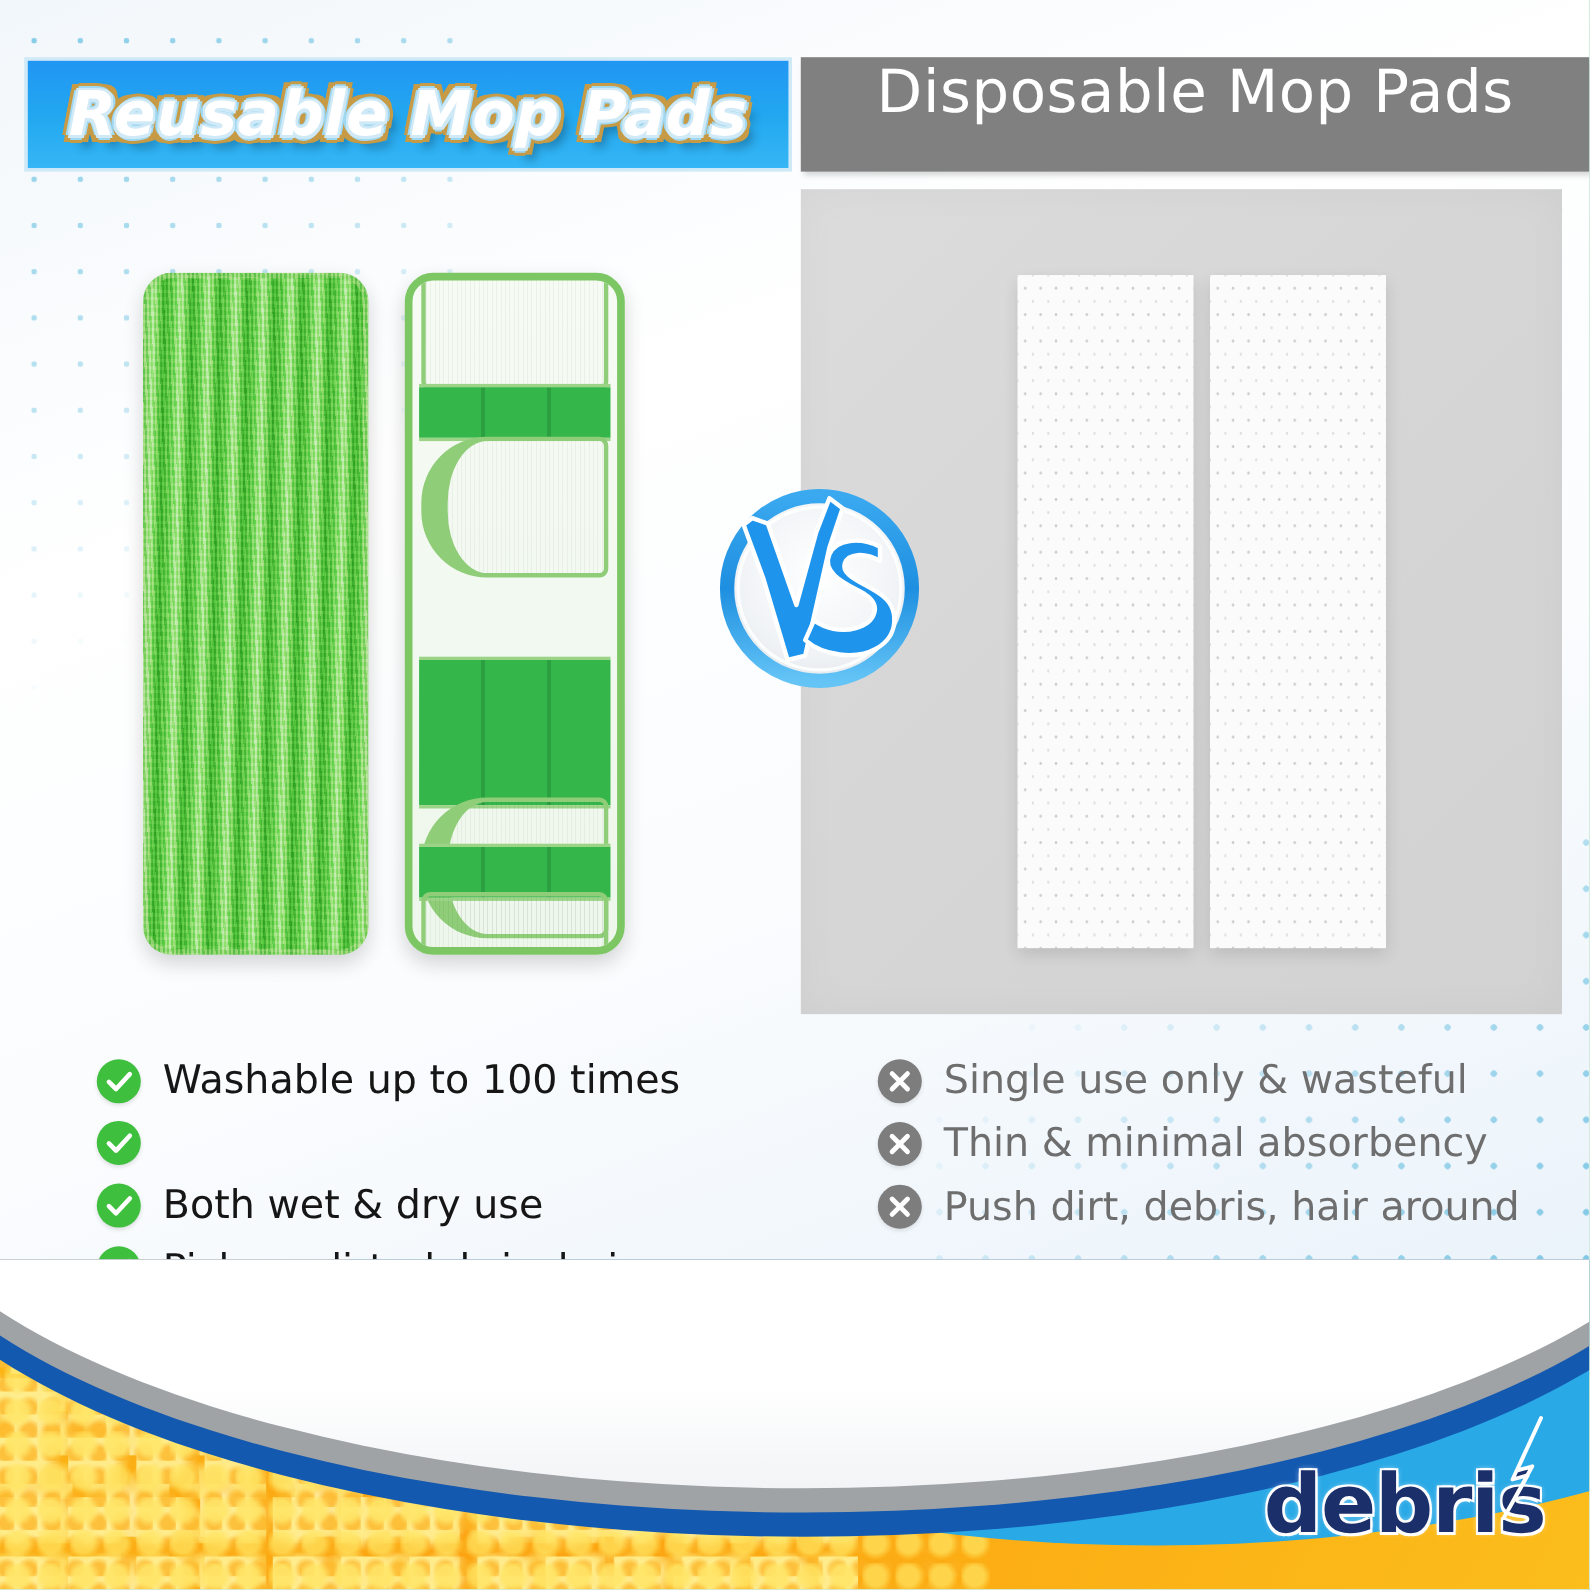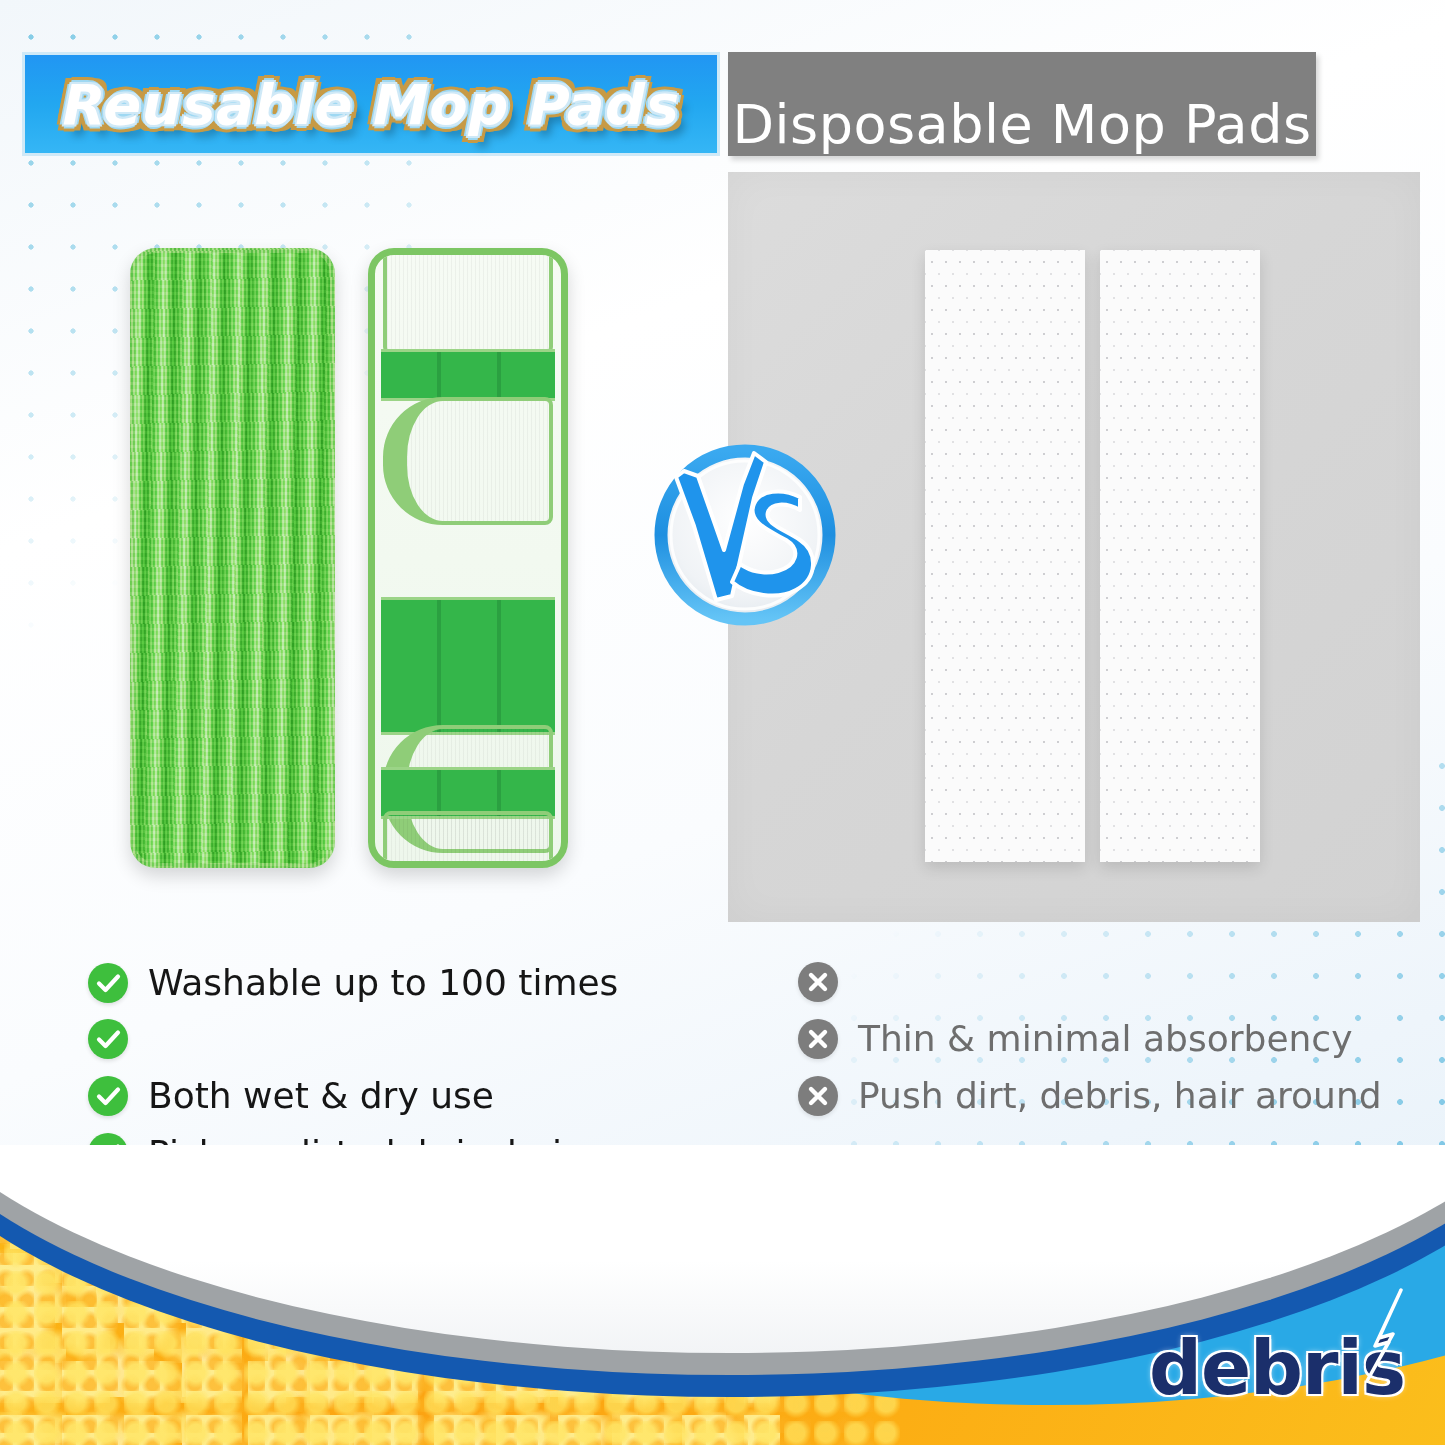--- a/index.html
+++ b/index.html
@@ -55,23 +55,23 @@
     font-family:"DejaVu Sans", sans-serif;
     text-shadow:
       -2px -2px 0 #cfe9f7, 2px -2px 0 #cfe9f7, -2px 2px 0 #cfe9f7, 2px 2px 0 #cfe9f7,
       -4px 0 0 #9fd8f2, 4px 0 0 #9fd8f2, 0 -4px 0 #9fd8f2, 0 4px 0 #9fd8f2,
       -6px -6px 0 #c79a45, 6px -6px 0 #c79a45, -6px 6px 0 #c79a45, 6px 6px 0 #c79a45,
       -7px 0 0 #c79a45, 7px 0 0 #c79a45, 0 -7px 0 #c79a45, 0 7px 0 #c79a45,
       9px 11px 9px rgba(0,0,0,.28);
     white-space:nowrap;
   }
   .banner-right{
-    position:absolute;left:728px;top:52px;width:588px;height:104px;
+    position:absolute;left:728px;top:52px;width:717px;height:104px;
     background:#808080;
-    display:flex;align-items:flex-end;justify-content:center;
+    display:flex;align-items:flex-start;justify-content:center;
     box-shadow:3px 4px 5px rgba(0,0,0,.16);
   }
   .banner-right-title{
     font-size:54px;font-weight:normal;color:#ffffff;letter-spacing:.5px;
     font-family:"DejaVu Sans", sans-serif;
     white-space:nowrap;
   }
 
   
   .panel-right-gray{
@@ -301,20 +301,21 @@
     </div>
   </div>
 
   <div class="list list-right">
     <div class="feat">
       <span class="feat-icon icon-x">
         <svg viewBox="0 0 40 40" width="40" height="40">
           <path d="M13 13 L27 27 M27 13 L13 27" stroke="#ffffff" stroke-width="4.4" stroke-linecap="round"></path>
         </svg>
       </span>
+      <span class="feat-text text-neg">Single use only &amp; wasteful</span>
     </div>
     <div class="feat">
       <span class="feat-icon icon-x">
         <svg viewBox="0 0 40 40" width="40" height="40">
           <path d="M13 13 L27 27 M27 13 L13 27" stroke="#ffffff" stroke-width="4.4" stroke-linecap="round"></path>
         </svg>
       </span>
       <span class="feat-text text-neg">Thin &amp; minimal absorbency</span>
     </div>
     <div class="feat">

